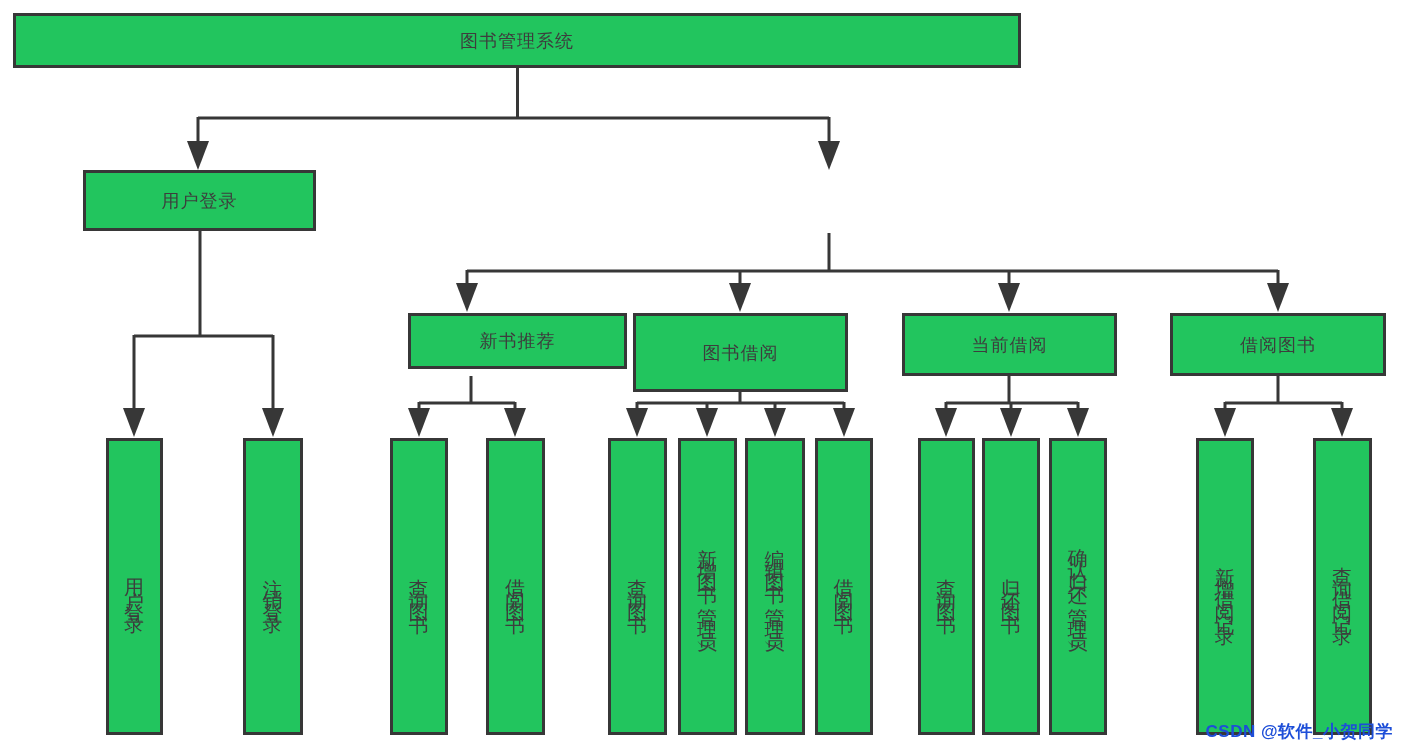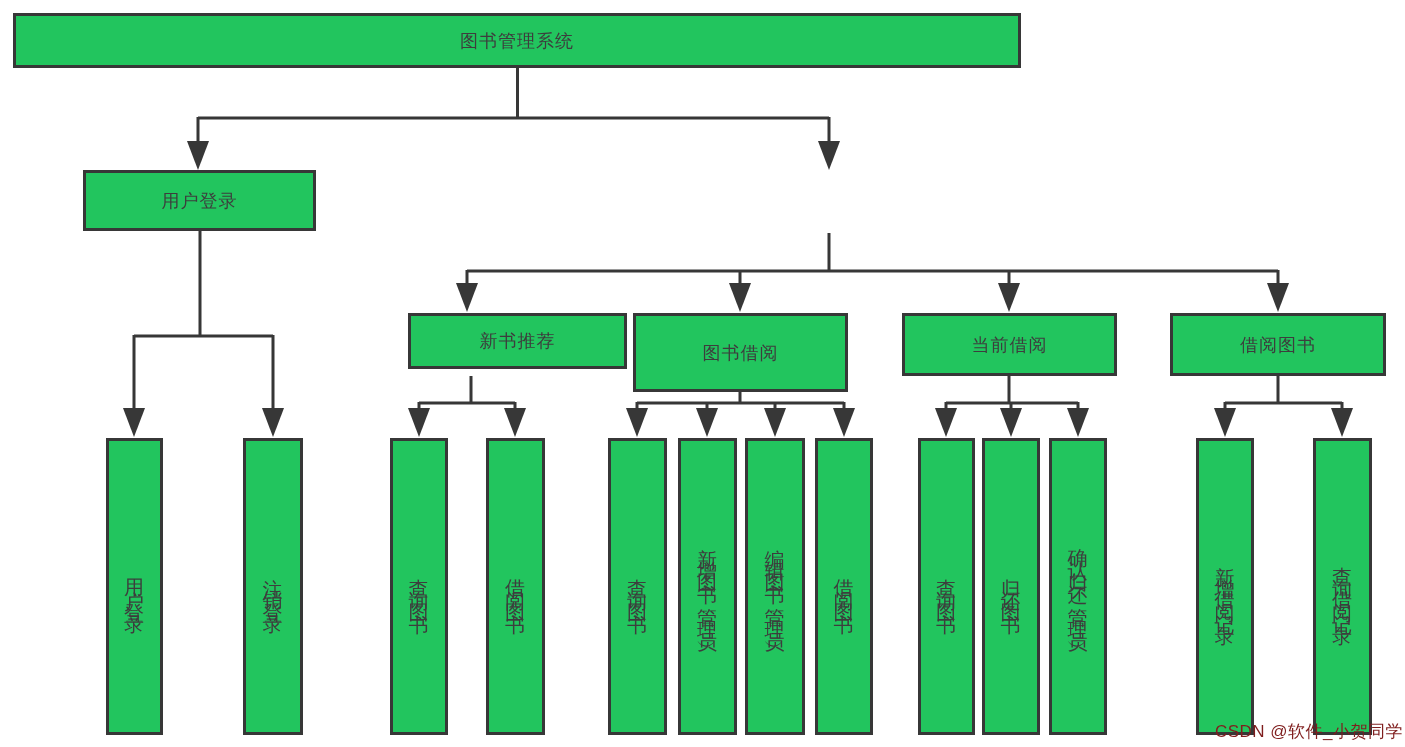--- a/index.html
+++ b/index.html
@@ -44,26 +44,27 @@
   .node.v span {
     writing-mode: vertical-rl;
     text-orientation: mixed;
     font-size: 20px;
     letter-spacing: 12px;
     line-height: 1;
     white-space: nowrap;
   }
   .watermark {
     position: absolute;
-    right: 2px;
+    right: 12px;
     bottom: 4px;
     z-index: 3;
     font-size: 17px;
-    color: #7f1d1d;
+    color: #1d4ed8;
     letter-spacing: 0.5px;
+    font-weight: bold;
   }
 </style>
 </head>
 <body>
 
 <div class="canvas">
 
   <svg class="connectors" width="1405" height="747" viewBox="0 0 1405 747">
     <g stroke="#373737" stroke-width="3" fill="none">
 

